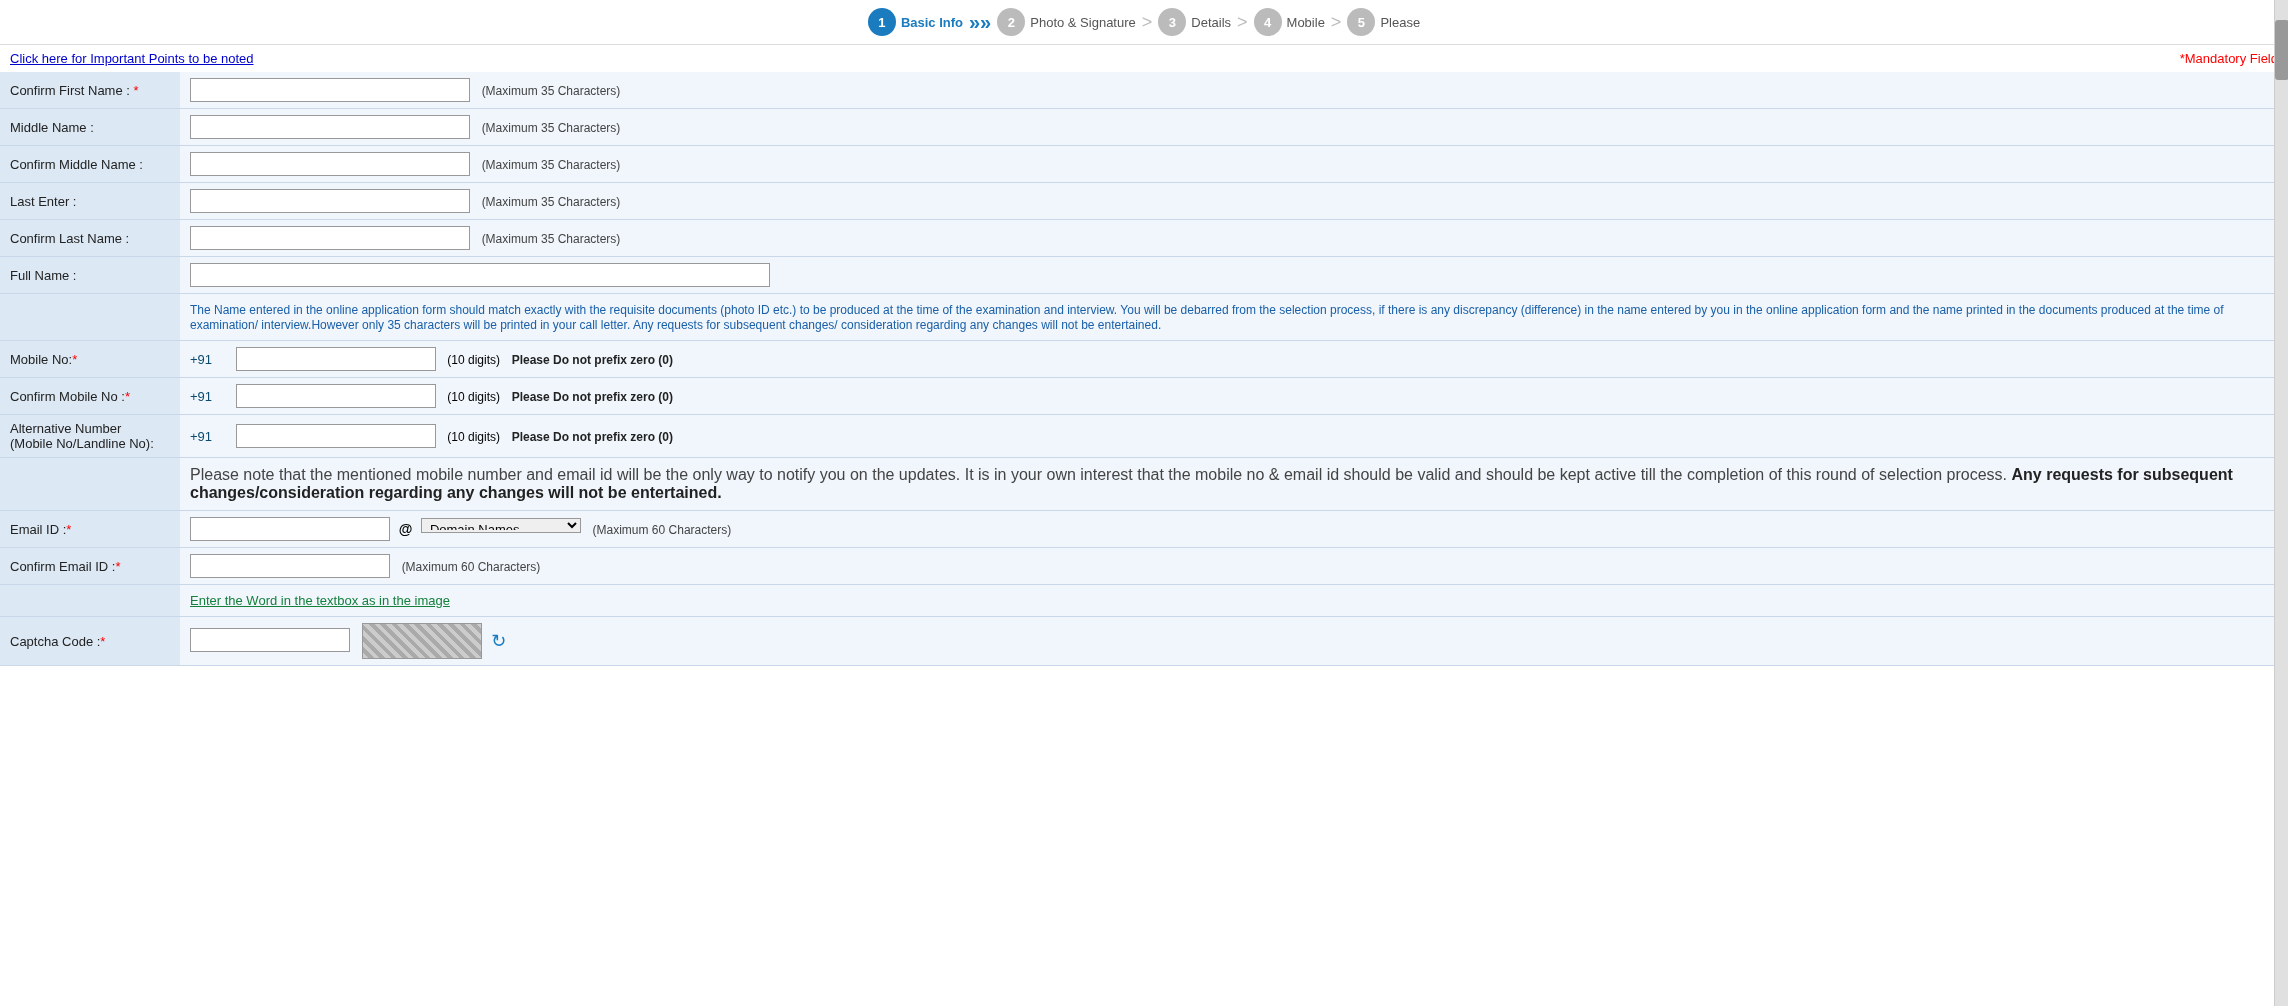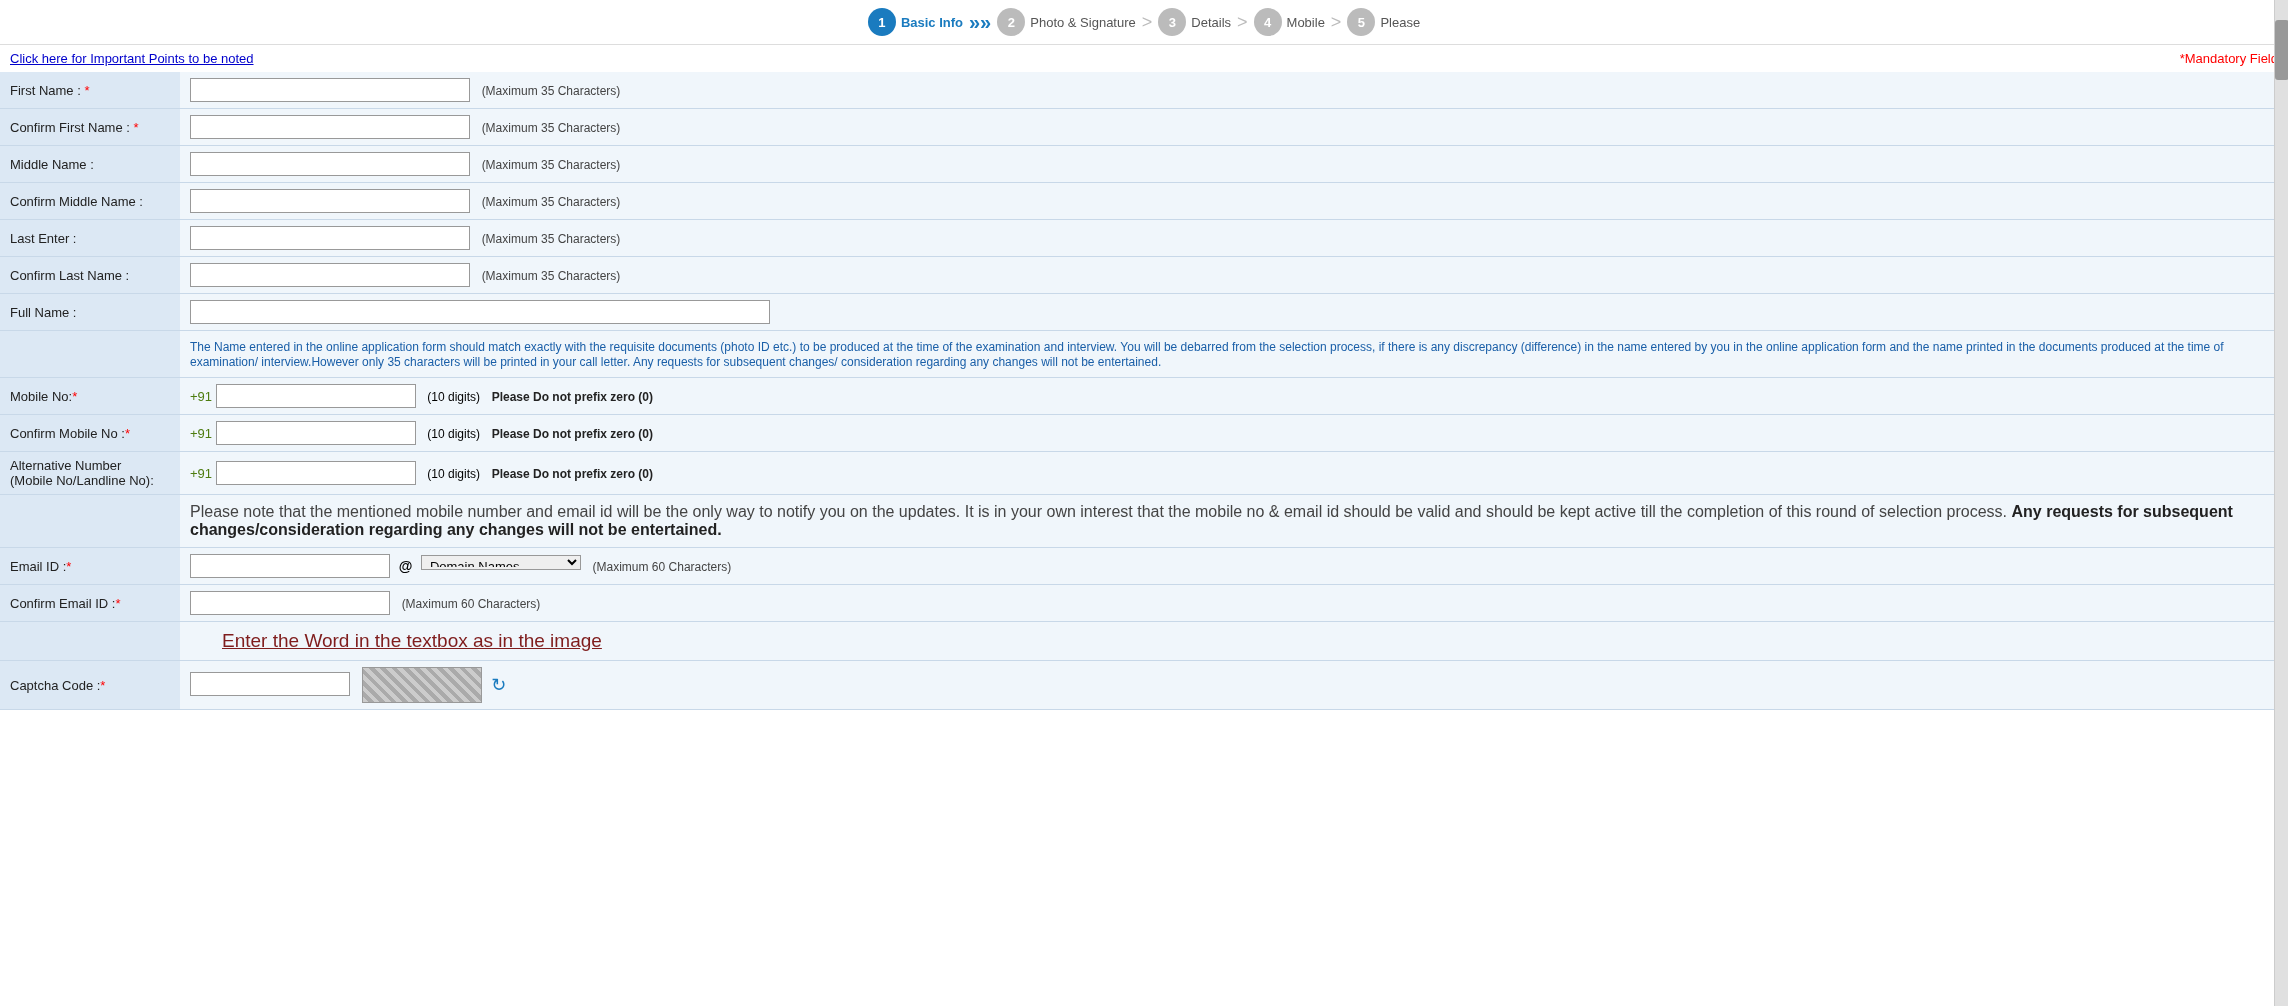--- a/index.html
+++ b/index.html
@@ -107,22 +107,22 @@
       padding: 8px 10px;
     }
     .info-text {
       color: #1a5fa8;
       font-size: 12px;
     }
 
     
     .prefix-label {
       font-size: 13px;
-      color: #4d7c0f;
-      margin-right: 0;
+      color: #0c4a6e;
+      margin-right: 20px;
     }
     .mobile-input {
       border: 1px solid #999;
       padding: 3px 5px;
       font-size: 13px;
       height: 24px;
       width: 200px;
     }
     .mobile-hint {
       font-size: 12px;
@@ -150,24 +150,23 @@
     }
     .domain-select {
       border: 1px solid #999;
       padding: 2px 4px;
       font-size: 13px;
       height: 15px;
       width: 160px;
     }
 
     .captcha-label {
-      color: #7f1d1d;
+      color: #15803d;
       text-decoration: underline;
-      font-size: 19px;
-      margin-left: 32px;
+      font-size: 13px;
     }
     .captcha-input {
       border: 1px solid #999;
       padding: 3px 5px;
       font-size: 13px;
       height: 24px;
       width: 160px;
     }
     .captcha-img {
       display: inline-block;
@@ -255,29 +254,20 @@
 </div>
 
 <div class="top-bar">
   <span class="important-link">Click here for Important Points to be noted</span>
   <span class="mandatory-note">*Mandatory Field</span>
 </div>
 
 <table class="form-table">
 
   <tbody>
-      <tr>
-    <td class="label-cell">
-      First Name : <span class="required-star">*</span>
-    </td>
-    <td class="input-cell">
-      <input type="text" class="form-input" style="">
-      <span class="hint-text">(Maximum 35 Characters)</span>
-    </td>
-  </tr>
 
   <tr>
     <td class="label-cell">
       Confirm First Name : <span class="required-star">*</span>
     </td>
     <td class="input-cell">
       <input type="text" class="form-input" style="">
       <span class="hint-text">(Maximum 35 Characters)</span>
     </td>
   </tr>

